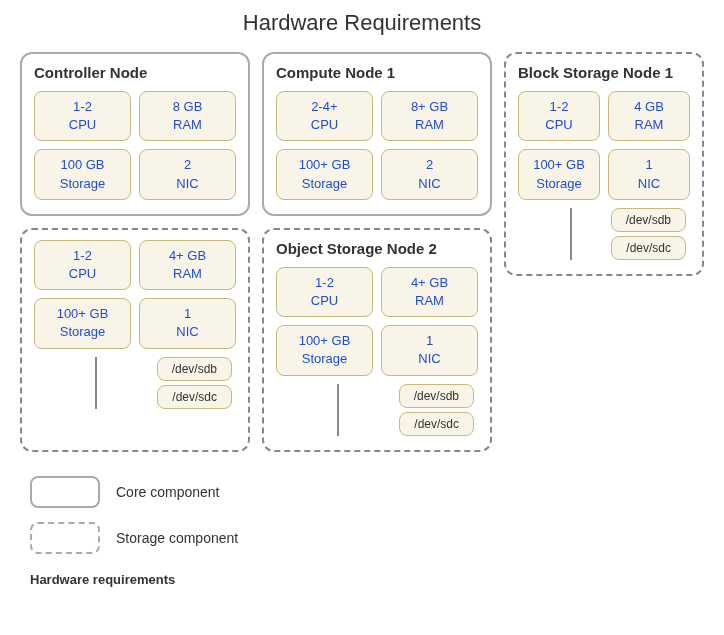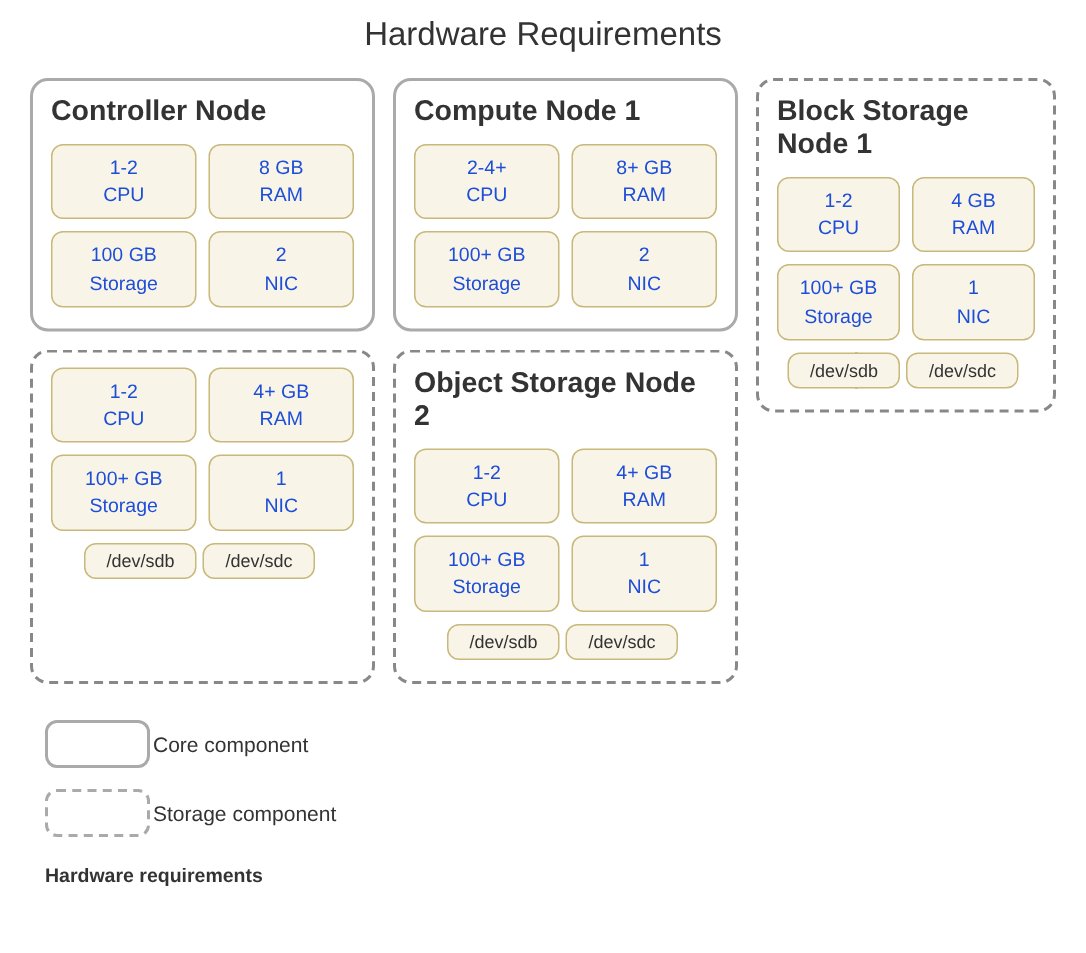--- a/index.html
+++ b/index.html
@@ -46,21 +46,21 @@
       background: #fff;
       position: relative;
     }
 
     .node-box.dashed {
       border-style: dashed;
       border-color: #888;
     }
 
     .node-title {
-      font-size: 19px;
+      font-size: 15px;
       font-weight: 600;
       color: #333;
       margin-bottom: 10px;
     }
 
     .spec-grid {
       display: grid;
       grid-template-columns: 1fr 1fr;
       gap: 8px;
     }
@@ -71,21 +71,21 @@
       border-radius: 8px;
       padding: 6px 10px;
       text-align: center;
       font-size: 13px;
       color: #1d4ed8;
       line-height: 1.4;
     }
 
     .dev-tags {
       display: flex;
-      flex-direction: row;
+      flex-direction: column;
       align-items: flex-end;
       gap: 4px;
       margin-top: 8px;
       padding-right: 4px;
       position: relative;
       justify-content: center;
     }
 
     .dev-tags::before {
       content: '';
@@ -118,21 +118,21 @@
       margin-top: 24px;
       padding: 0 20px;
       display: flex;
       flex-direction: column;
       gap: 14px;
     }
 
     .legend-item {
       display: flex;
       align-items: center;
-      gap: 2px;
+      gap: 16px;
     }
 
     .legend-box {
       width: 70px;
       height: 32px;
       border: 2px solid #aaa;
       border-radius: 8px;
       background: #fff;
       flex-shrink: 0;
     }

